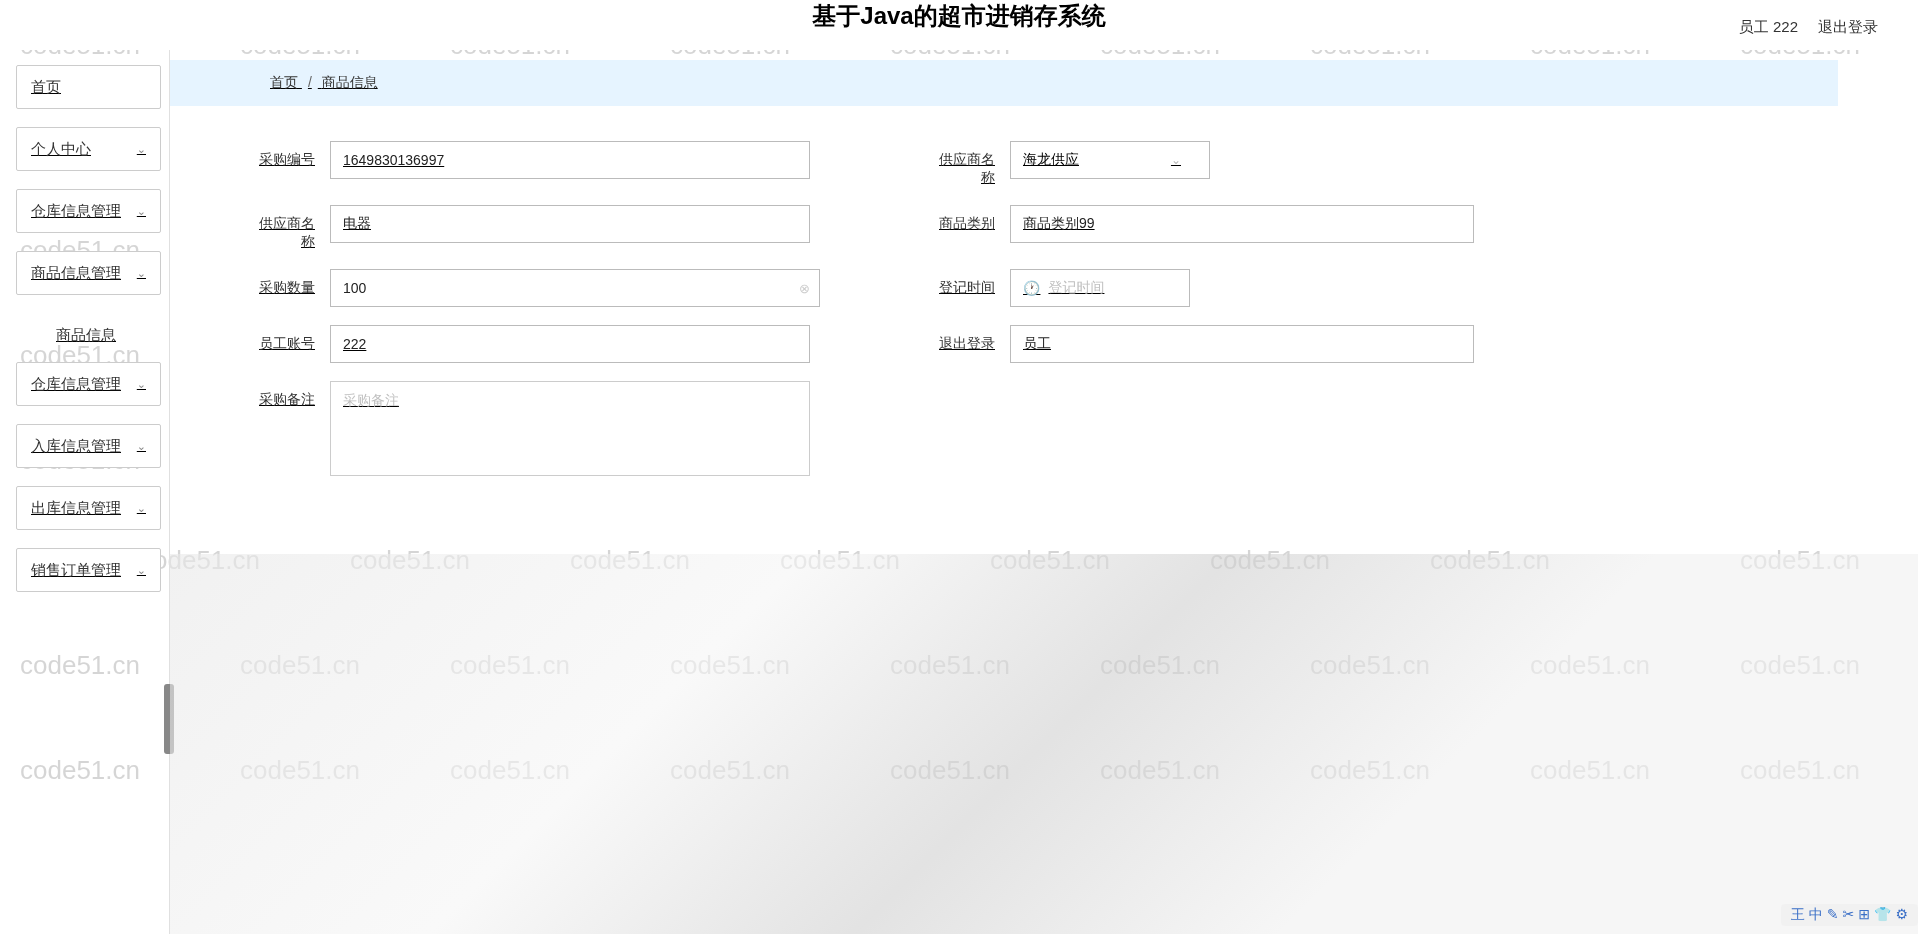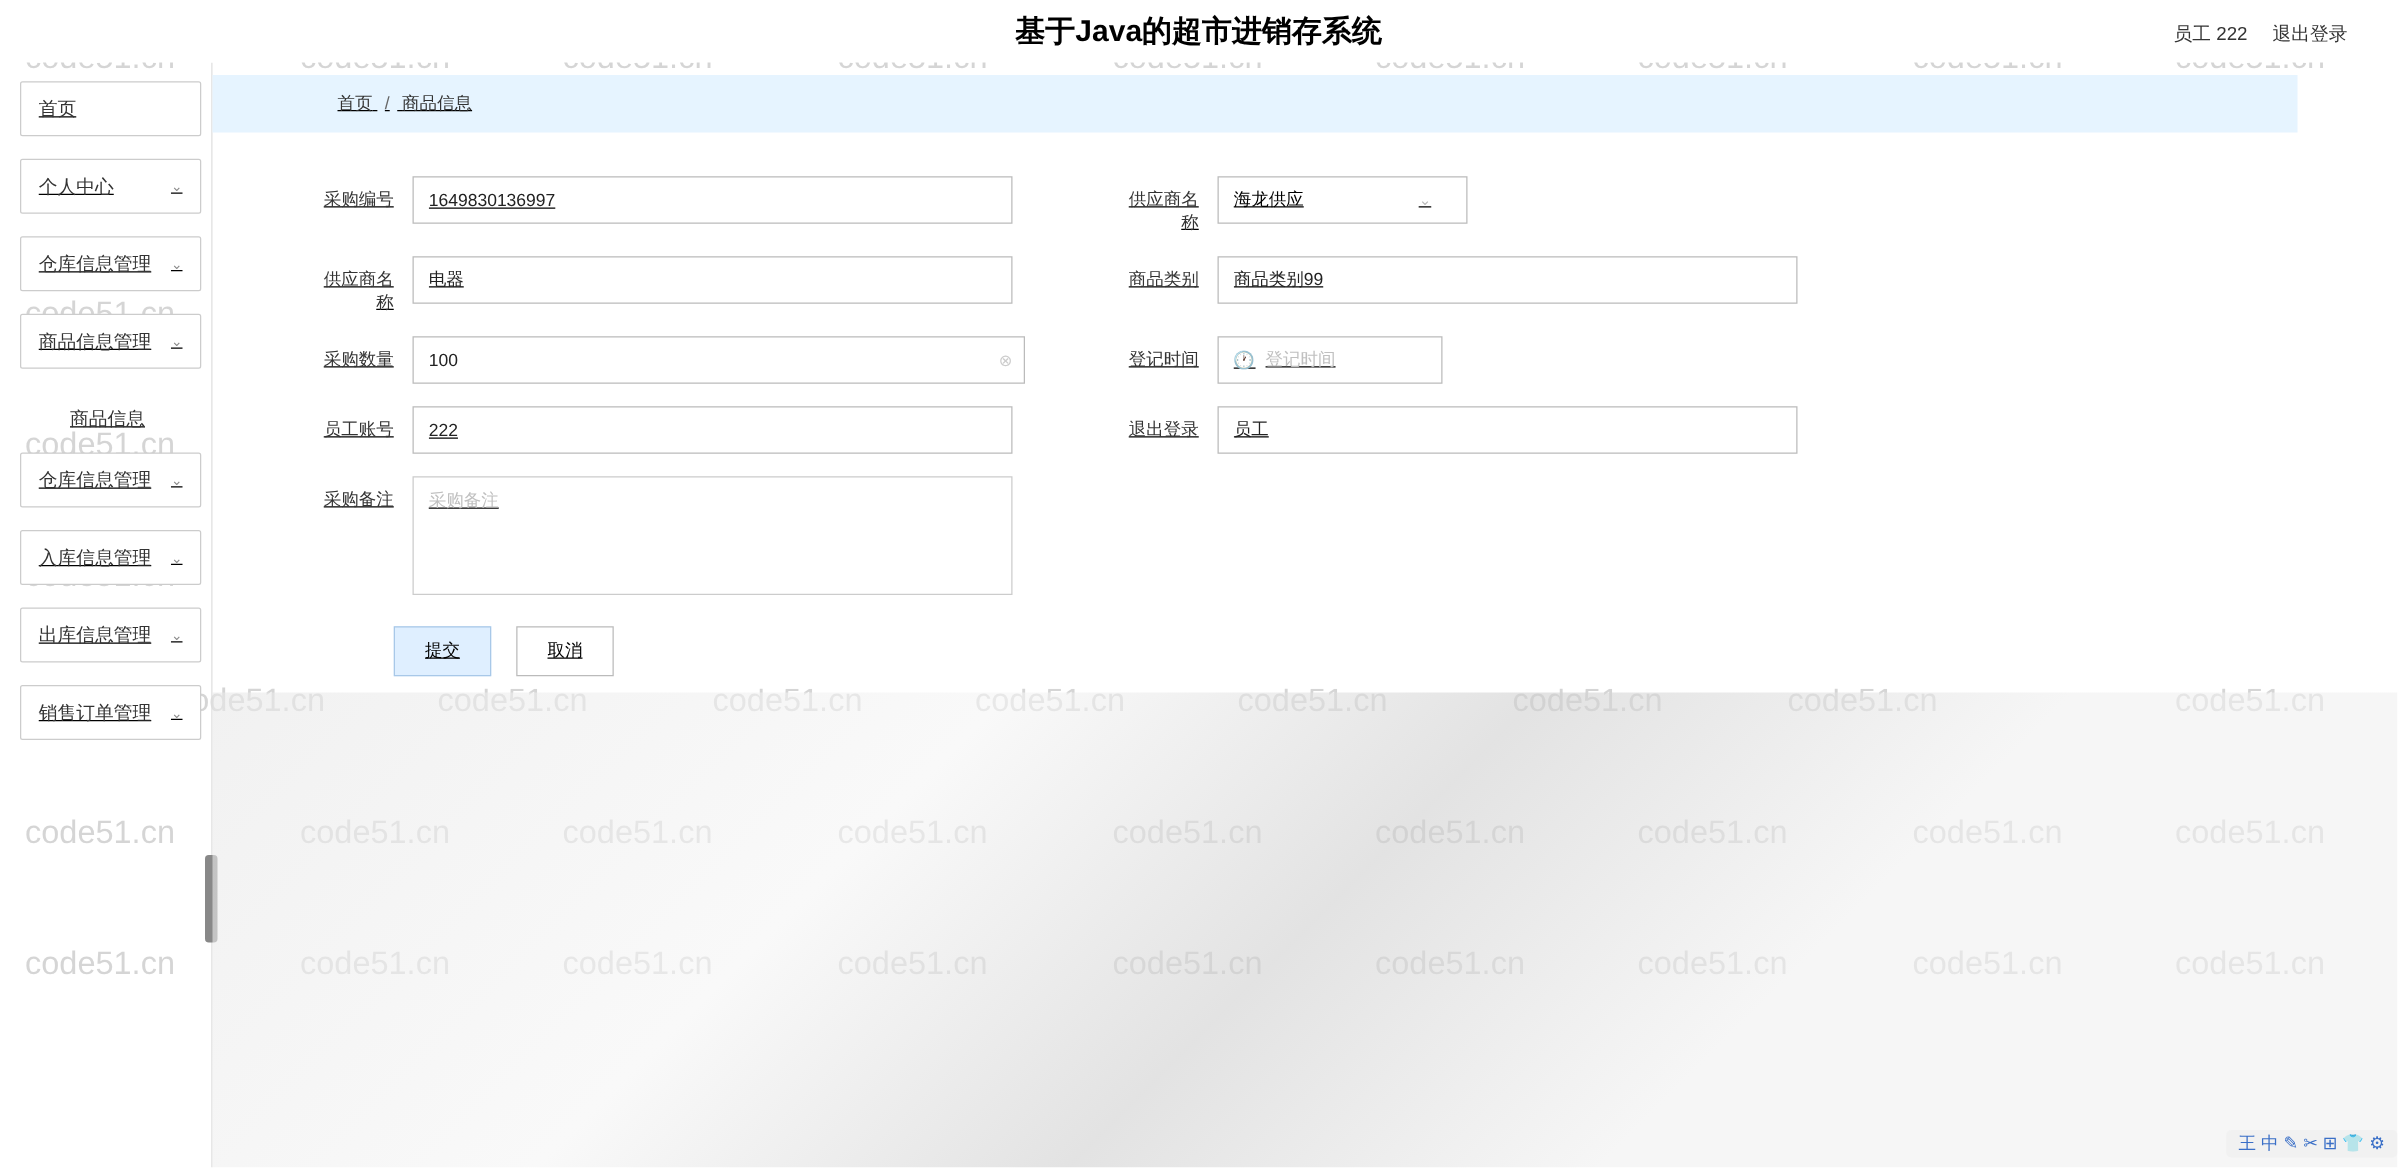--- a/index.html
+++ b/index.html
@@ -33,21 +33,21 @@
       opacity: 0.4;
     }
     
     
     .header {
       position: relative;
       z-index: 10;
       height: 50px;
       background: #fff;
       display: flex;
-      align-items: center;
+      align-items: flex-start;
       justify-content: center;
     }
     .header-title {
       font-size: 24px;
       font-weight: bold;
       color: #000;
     }
     .header-right {
       position: absolute;
       right: 40px;
@@ -138,21 +138,21 @@
     
     
     .form-panel {
       background: #fff;
       padding: 10px 0;
       position: relative;
       z-index: 2;
     }
     .form-row {
       display: flex;
-      gap: 84px;
+      gap: 120px;
       margin-bottom: 18px;
     }
     .form-group {
       display: flex;
       align-items: flex-start;
     }
     .form-group.half {
       width: 560px;
     }
     .form-label {
@@ -471,24 +471,20 @@
         </div>
       </div>
 
       <div class="form-row">
         <div class="form-group half">
           <div class="form-label">采购备注</div>
           <textarea class="form-textarea" placeholder="采购备注" style=""></textarea>
         </div>
       </div>
 
-      <div class="btn-row">
-        <button class="btn btn-primary">提交</button>
-        <button class="btn">取消</button>
-      </div>
     </div>
   </div>
 </div>
 
 <div class="red-watermark">code51. cn-源码乐园盗图必究</div>
 
 <div class="taskbar-widget">
   <span>王</span>
   <span>中</span>
   <span>✎</span>

